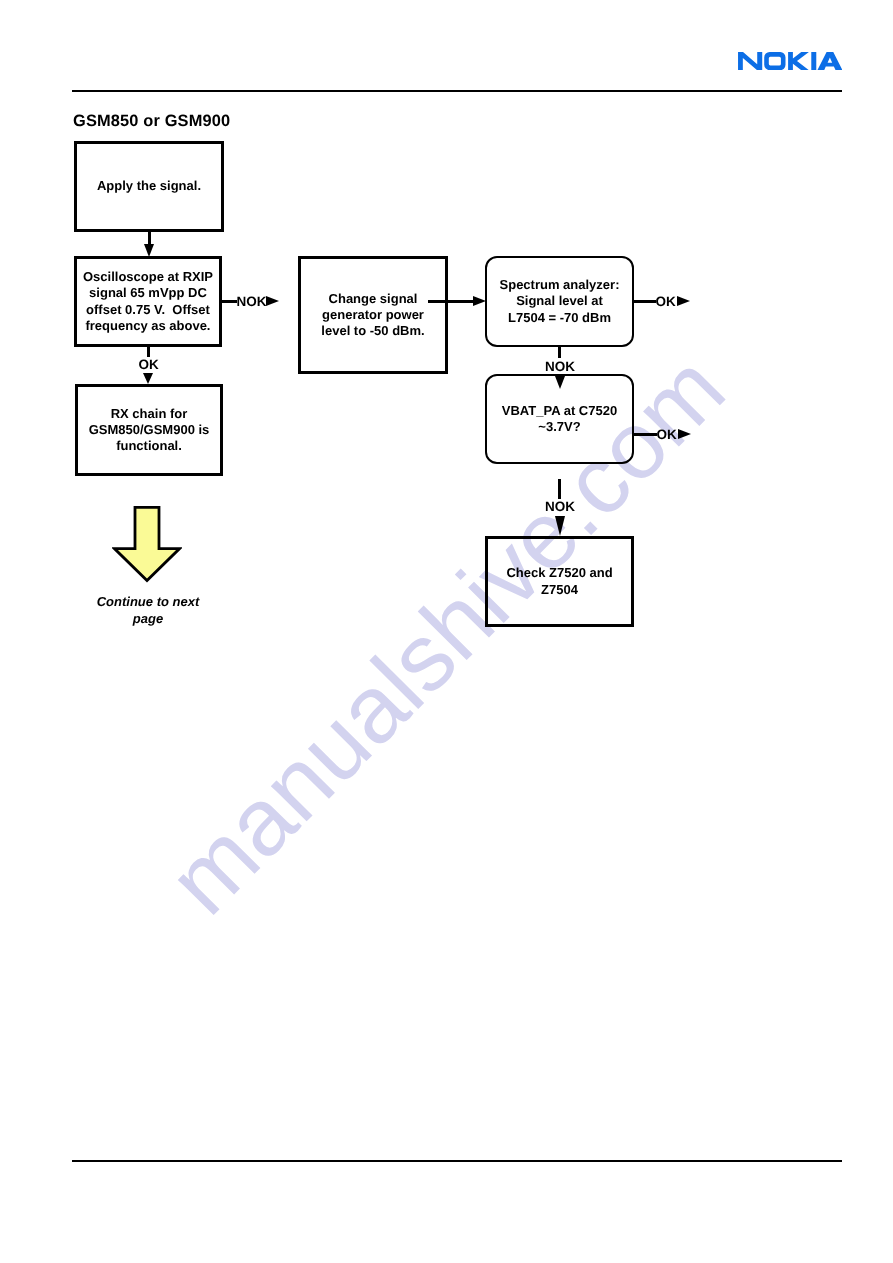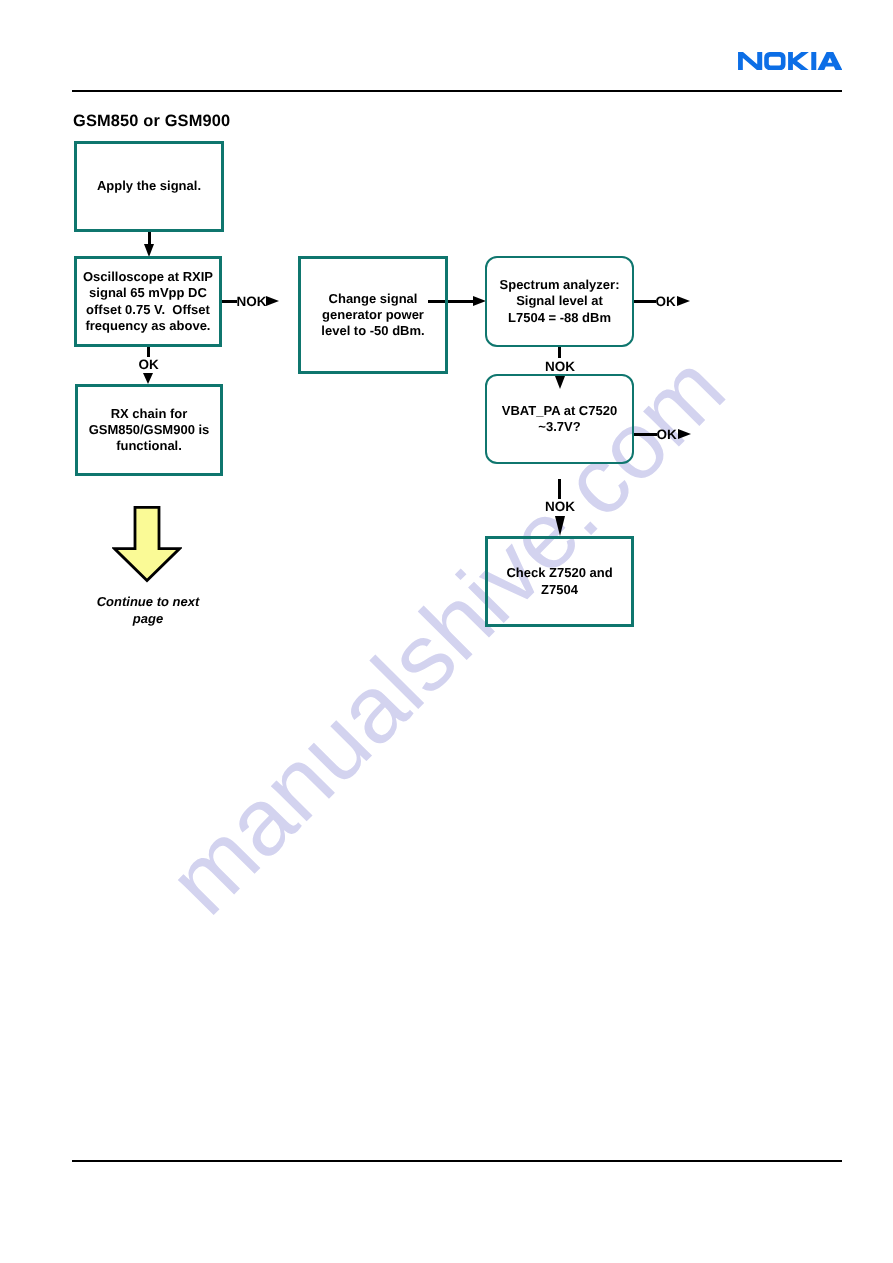--- a/index.html
+++ b/index.html
@@ -15,21 +15,21 @@
 
   .section-title{position:absolute;left:73px;top:112px;font-size:16.4px;font-weight:bold;
                  letter-spacing:0.15px;white-space:nowrap;}
 
   .wm-layer{position:absolute;left:0;top:0;width:893px;height:1263px;overflow:hidden;
             pointer-events:none;}
   .wm{position:absolute;font-family:"Liberation Sans",sans-serif;font-weight:bold;
       white-space:nowrap;}
 
   .flow{position:absolute;left:0;top:0;width:893px;height:1263px;}
-  .node{position:absolute;border:3px solid #0f766e;background:transparent;
+  .node{position:absolute;border:3px solid #000000;background:transparent;
         display:flex;align-items:center;justify-content:center;text-align:center;
         font-size:13px;font-weight:bold;line-height:16.3px;box-sizing:border-box;}
   .node.round{border-radius:12px;border-width:2.5px;}
   .node span{display:block;white-space:pre;}
   .lbl{position:absolute;font-size:13.5px;font-weight:bold;line-height:13.5px;
        white-space:nowrap;}
   .cont-cap{position:absolute;text-align:center;font-size:13px;font-style:italic;
             font-weight:bold;line-height:16.5px;white-space:pre-line;}
   .conn{position:absolute;background:#000;}
   .ahead{position:absolute;width:0;height:0;}
@@ -114,21 +114,21 @@
 frequency as above.</span>
       </div>
       <div class="node" style="left: 278px; top: 256px; width: 150px; height: 118px; margin-left: 20px;">
         <span>Change signal
 generator power
 level to -50 dBm.</span>
       </div>
       <div class="node round" style="left: 485px; top: 256px; width: 149px; height: 91px;">
         <span>Spectrum analyzer:
 Signal level at
-L7504 = -88 dBm</span>
+L7504 = -70 dBm</span>
       </div>
       <div class="node" style="left: 75px; top: 384px; width: 148px; height: 92px;">
         <span>RX chain for
 GSM850/GSM900 is
 functional.</span>
       </div>
       <div class="node round" style="left: 485px; top: 374px; width: 149px; height: 90px;">
         <span>VBAT_PA at C7520
 ~3.7V?</span>
       </div>

